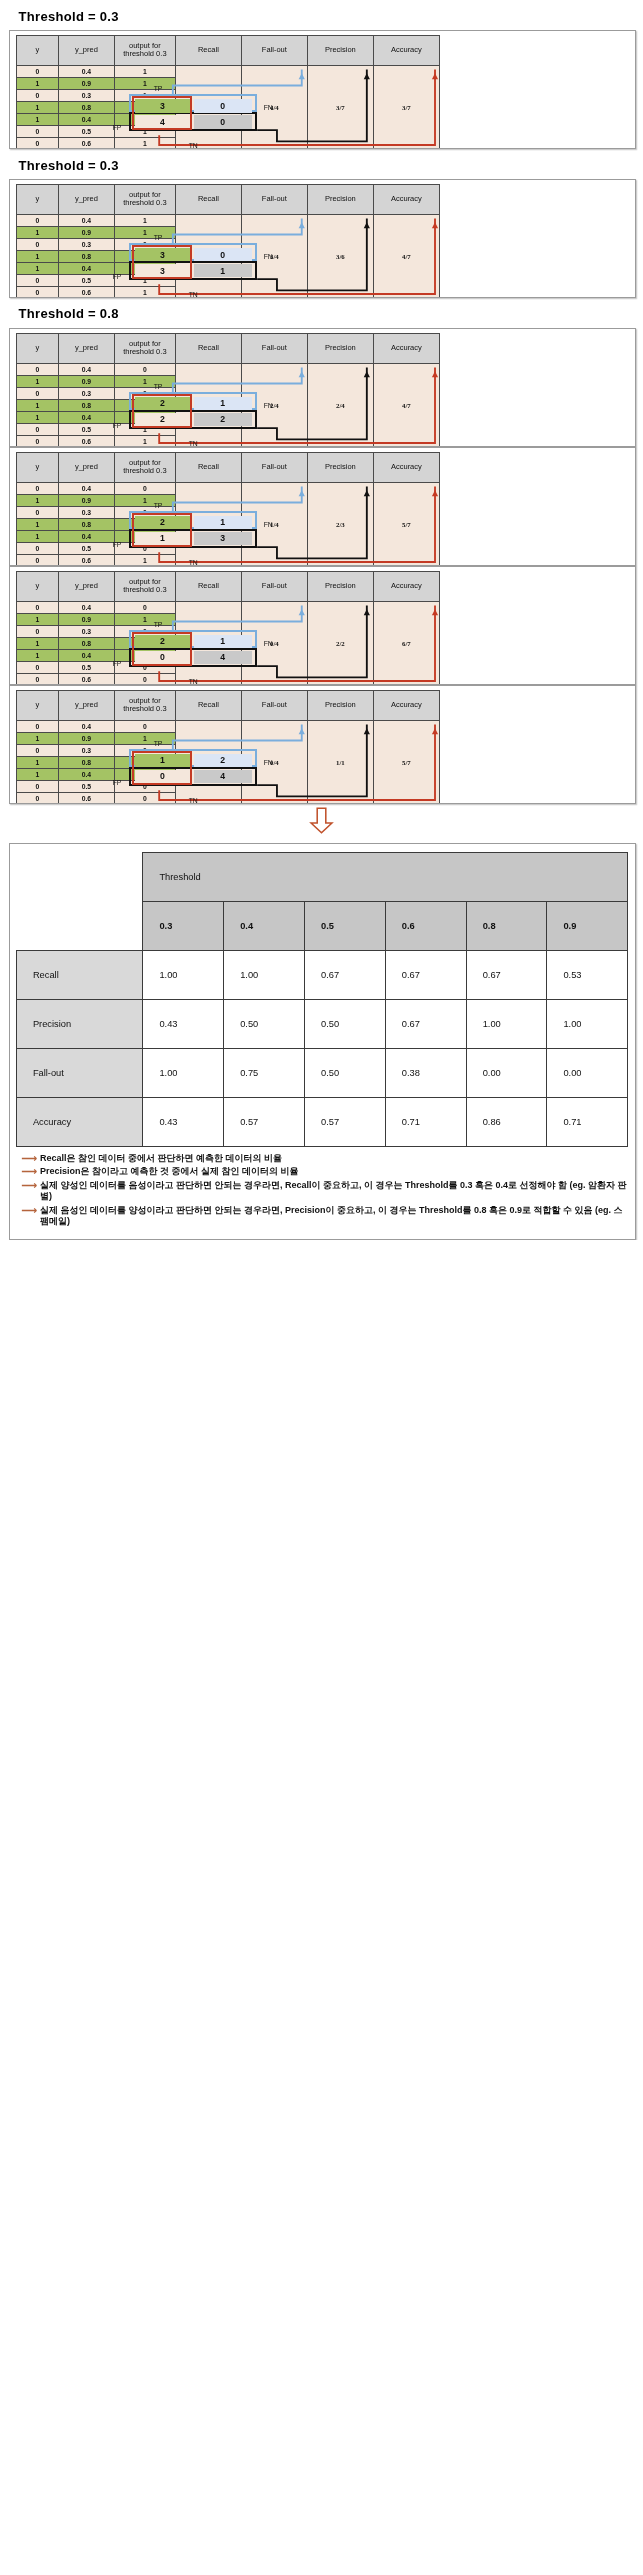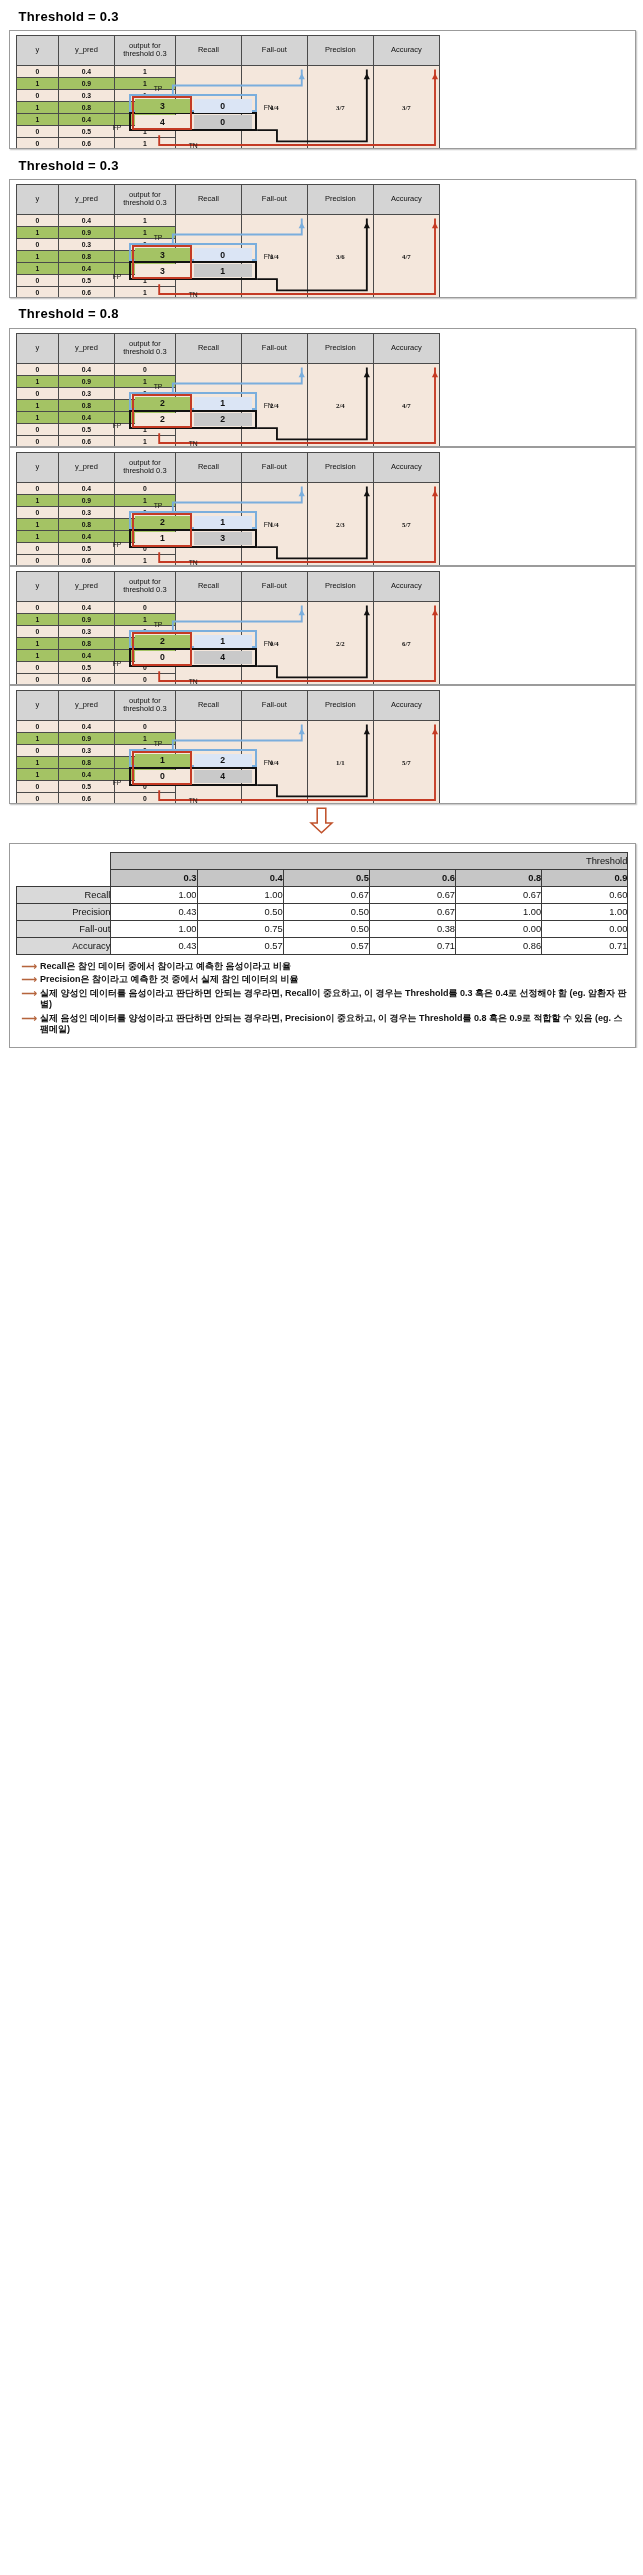--- a/index.html
+++ b/index.html
@@ -40,21 +40,21 @@
   .cell.tp{left:6.2px;top:5px;width:55px;height:13.7px;background:#a4c364;}
   .cell.fn{left:65px;top:5px;width:58px;height:13.7px;background:#dbe5f5;}
   .cell.fp{left:6.2px;top:21px;width:55px;height:13.7px;background:#f4e7dc;}
   .cell.tn{left:65px;top:21px;width:58px;height:13.7px;background:#c9c9c9;}
 
   svg.lead{position:absolute;left:0;top:0;width:643px;height:119px;pointer-events:none;}
 
   
   .sum-wrap{margin:8.7px 7.5px 0 8.7px;border:0.6px solid #9b9b9b;box-shadow:0.6px 0.6px 1.2px rgba(0,0,0,.25);padding:7.5px 6.2px 8.7px 6.2px;background:#fff;}
   table.sum{border-collapse:collapse;table-layout:fixed;width:100%;}
-  table.sum td,table.sum th{border:0.6px solid #3a3a3a;text-align:right;font-size:9.3px;height:16px;padding:0;}
+  table.sum td,table.sum th{border:0.6px solid #3a3a3a;text-align:left;font-size:9.3px;height:16px;padding:16px;}
   table.sum th.blank{border-left:none;border-top:none;background:#fff;width:94px;}
   table.sum th.thr{background:#c6c6c6;font-weight:normal;font-size:9.3px;}
   table.sum th.thv{background:#c6c6c6;font-weight:bold;font-size:9.3px;}
   table.sum td.rowhdr{background:#d9d9d9;font-size:9.3px;}
   .bullets{margin:6.2px 0 0 5px;}
   .bullet{display:flex;align-items:flex-start;margin-bottom:2.5px;font-size:9px;line-height:1.25;}
   .arrow{color:#b5643c;font-size:11.2px;line-height:1;margin-right:3.1px;font-weight:bold;}
   .btext{font-weight:bold;}
   .downarrow{width:100%;text-align:center;margin:3.7px 0 1.2px 0;}
   .downarrow svg{display:block;margin:0 auto;}
@@ -560,21 +560,21 @@
             <th class="thv">0.8</th>
             <th class="thv">0.9</th>
           </tr>
           <tr>
             <td class="rowhdr">Recall</td>
             <td>1.00</td>
             <td>1.00</td>
             <td>0.67</td>
             <td>0.67</td>
             <td>0.67</td>
-            <td>0.60</td>
+            <td>0.53</td>
           </tr>
           <tr>
             <td class="rowhdr">Precision</td>
             <td>0.43</td>
             <td>0.50</td>
             <td>0.50</td>
             <td>0.67</td>
             <td>1.00</td>
             <td>1.00</td>
           </tr>
@@ -594,21 +594,21 @@
             <td>0.57</td>
             <td>0.71</td>
             <td>0.86</td>
             <td>0.71</td>
           </tr>
         </tbody>
       </table>
       <div class="bullets">
         <div class="bullet">
           <span class="arrow">⟶</span>
-          <span class="btext">Recall은 참인 데이터 중에서 참이라고 예측한 음성이라고 비율</span>
+          <span class="btext">Recall은 참인 데이터 중에서 판단하면 예측한 데이터의 비율</span>
         </div>
         <div class="bullet">
           <span class="arrow">⟶</span>
           <span class="btext">Precision은 참이라고 예측한 것 중에서 실제 참인 데이터의 비율</span>
         </div>
         <div class="bullet">
           <span class="arrow">⟶</span>
           <span class="btext">실제 양성인 데이터를 음성이라고 판단하면 안되는 경우라면, Recall이 중요하고, 이 경우는 Threshold를 0.3 혹은 0.4로 선정해야 함 (eg. 암환자 판별)</span>
         </div>
         <div class="bullet">

